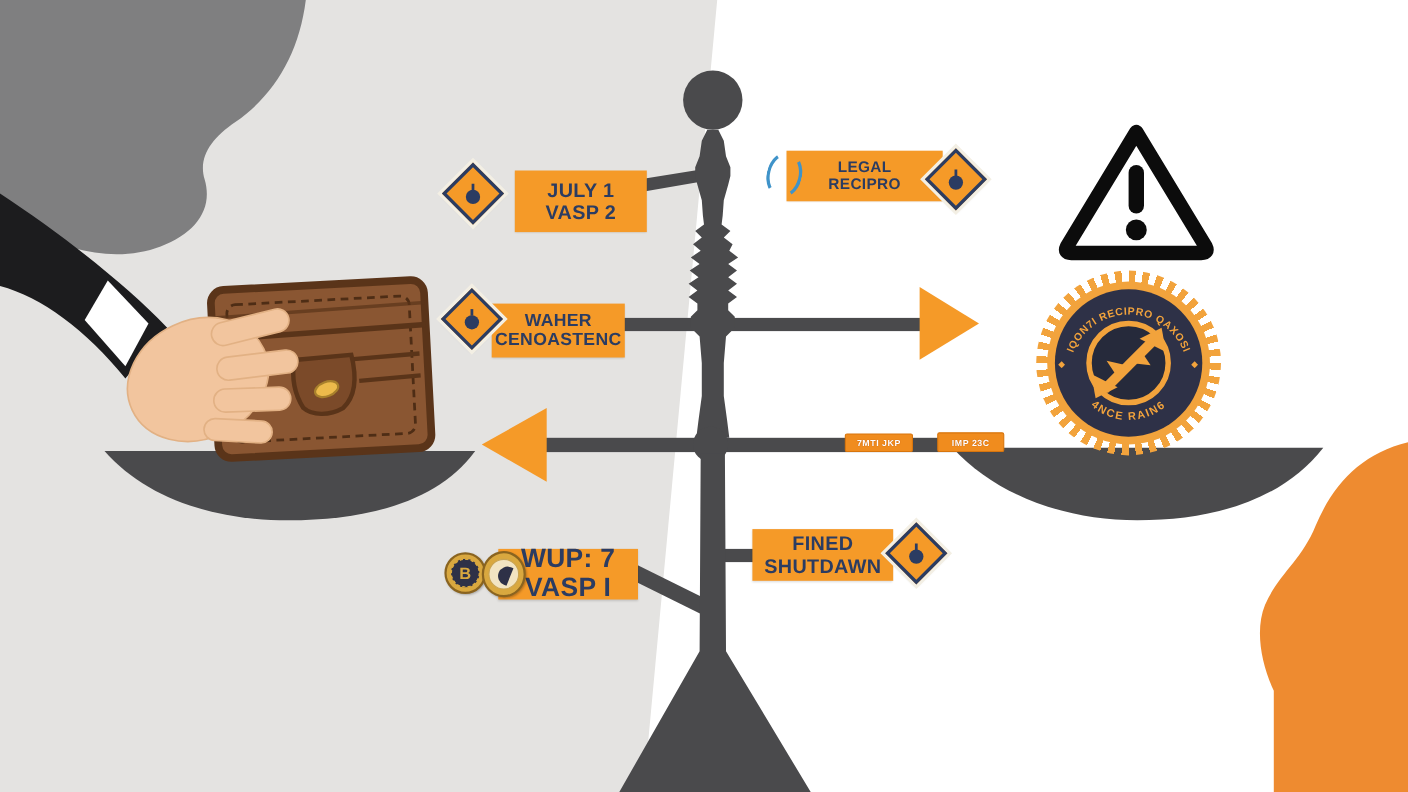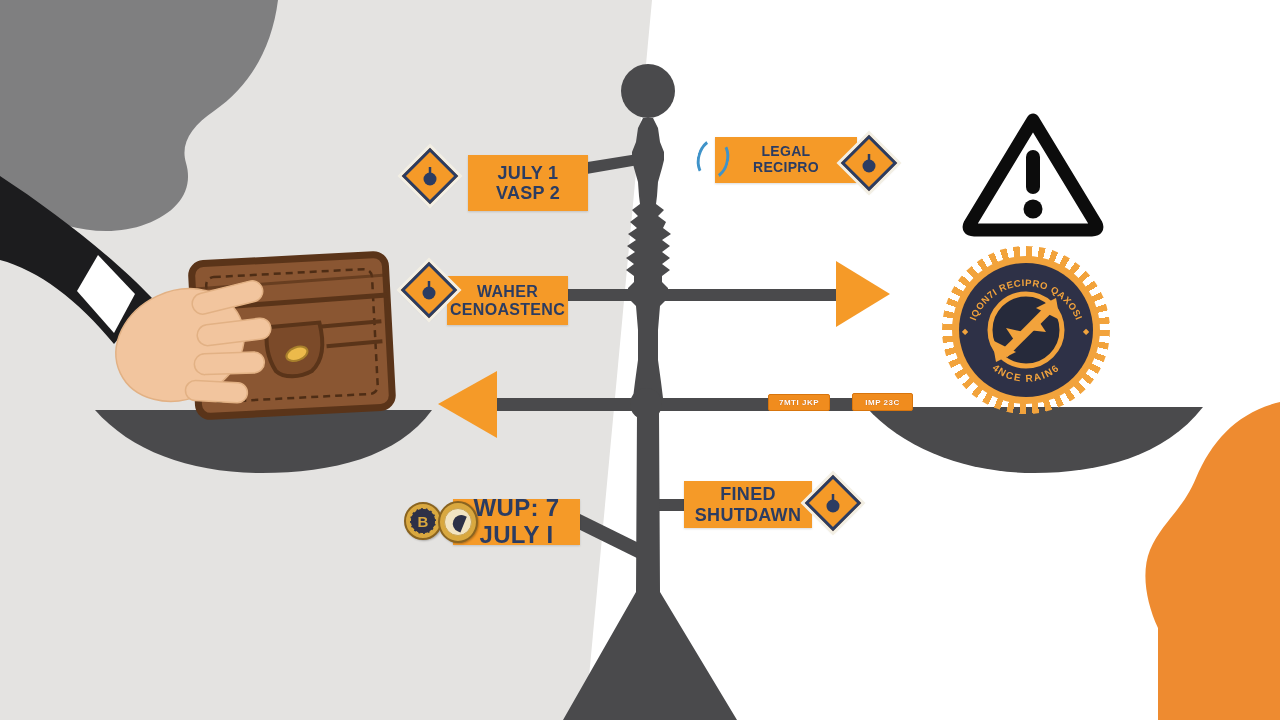--- a/index.html
+++ b/index.html
@@ -148,21 +148,21 @@
   <span class="l2">CENOASTENC</span>
 </div>
 
 <div class="label-box" style="left:684px;top:481px;width:128px;height:47px;font-size:18px;">
   <span class="l1">FINED</span>
   <span class="l2">SHUTDAWN</span>
 </div>
 
 <div class="label-box" style="left:453px;top:499px;width:127px;height:46px;font-size:24px;">
   <span class="l1">WUP: 7</span>
-  <span class="l2">JULY I</span>
+  <span class="l2">VASP I</span>
 </div>
 
 <div class="diamond" style="left:410px;top:156px;">
   <div class="glyph">
     <svg width="20" height="22">
         <line x1="10" y1="2" x2="10" y2="8" stroke="#2b3c62" stroke-width="2.5"></line>
         <circle cx="10" cy="14" r="6.5" fill="#2b3c62"></circle>
       </svg>
   </div>
 </div>

